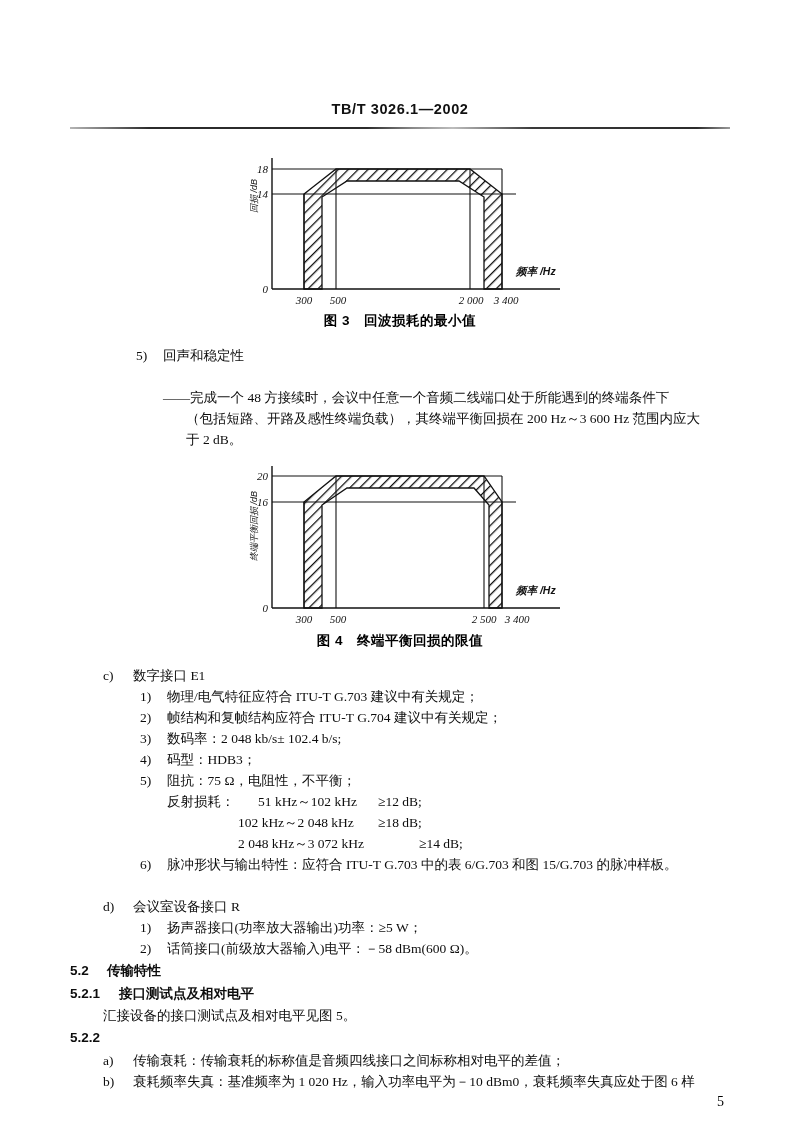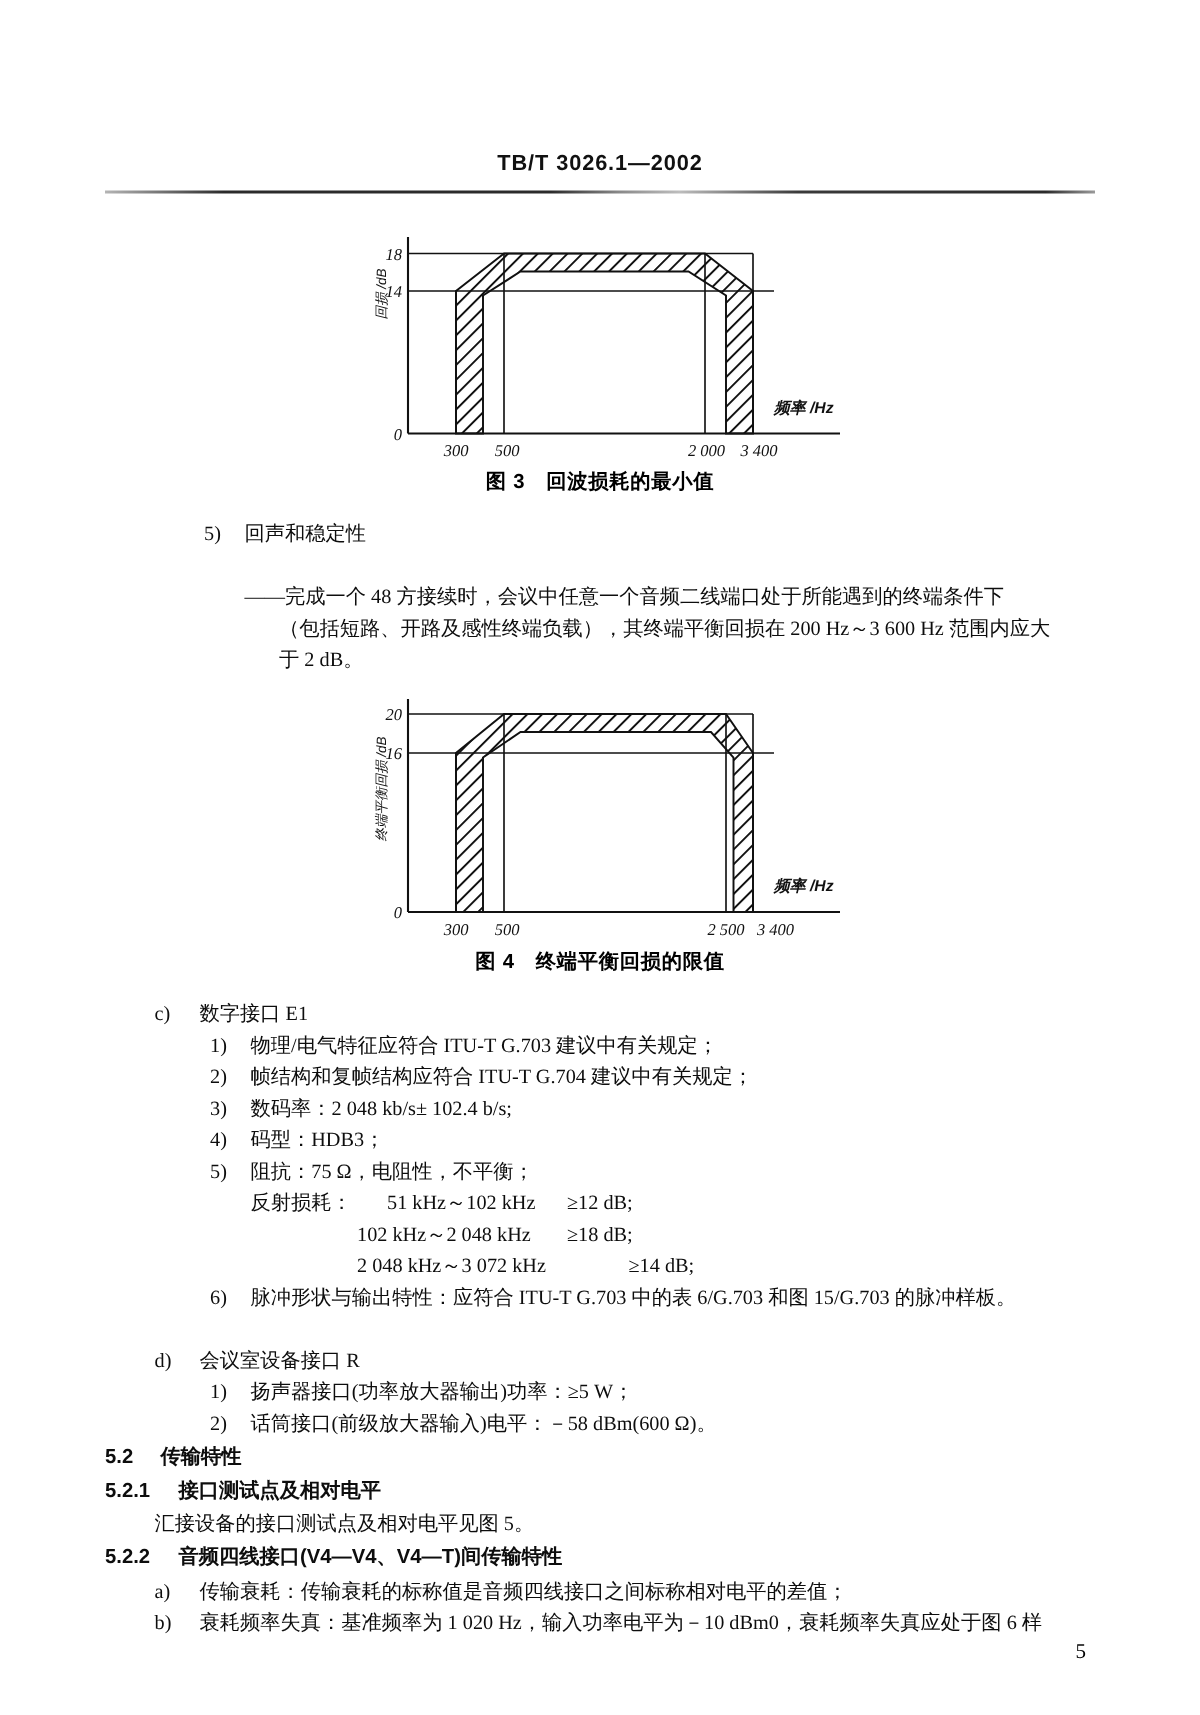--- a/index.html
+++ b/index.html
@@ -227,21 +227,20 @@
   <div class="txt" style="left:167px; top:927px;">话筒接口(前级放大器输入)电平：－58 dBm(600 Ω)。</div>
 
   <div class="txt bold-sans" style="left:70px; top:949px;">5.2</div>
   <div class="txt bold-sans" style="left:107px; top:949px;">传输特性</div>
 
   <div class="txt bold-sans" style="left:70px; top:972px;">5.2.1</div>
   <div class="txt bold-sans" style="left:119px; top:972px;">接口测试点及相对电平</div>
   <div class="txt" style="left:103px; top:994px;">汇接设备的接口测试点及相对电平见图 5。</div>
 
   <div class="txt bold-sans" style="left:70px; top:1016px;">5.2.2</div>
-  <div class="txt bold-sans" style="left:119px; top:1016px;">音频四线接口(V4—V4、V4—T)间传输特性</div>
 
   <div class="txt" style="left:103px; top:1039px;">a)</div>
   <div class="txt" style="left:133px; top:1039px;">传输衰耗：传输衰耗的标称值是音频四线接口之间标称相对电平的差值；</div>
 
   <div class="txt" style="left:103px; top:1060px;">b)</div>
   <div class="txt" style="left:133px; top:1060px;">衰耗频率失真：基准频率为 1 020 Hz，输入功率电平为－10 dBm0，衰耗频率失真应处于图 6 样</div>
 
   <div class="pageno">5</div>
 
 </div>

